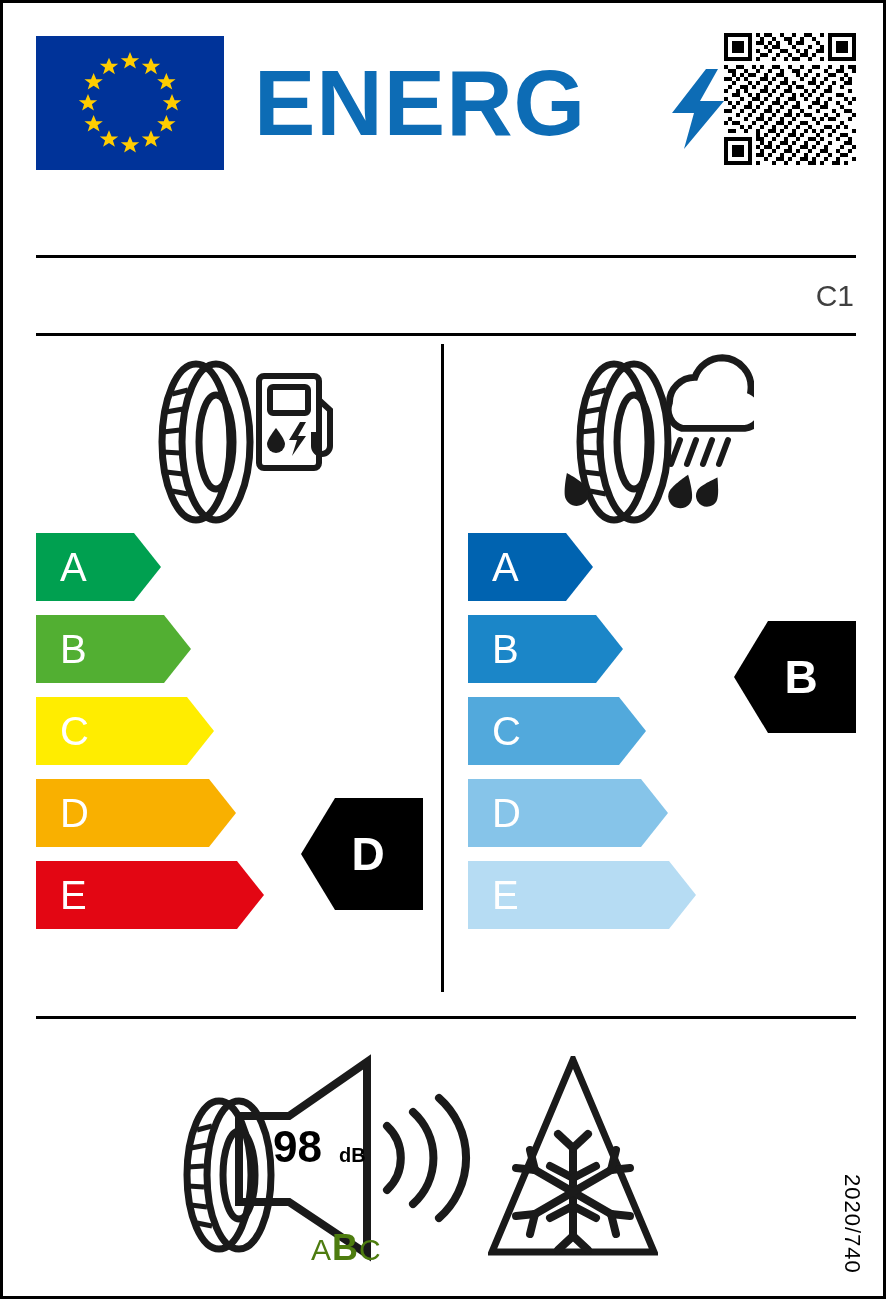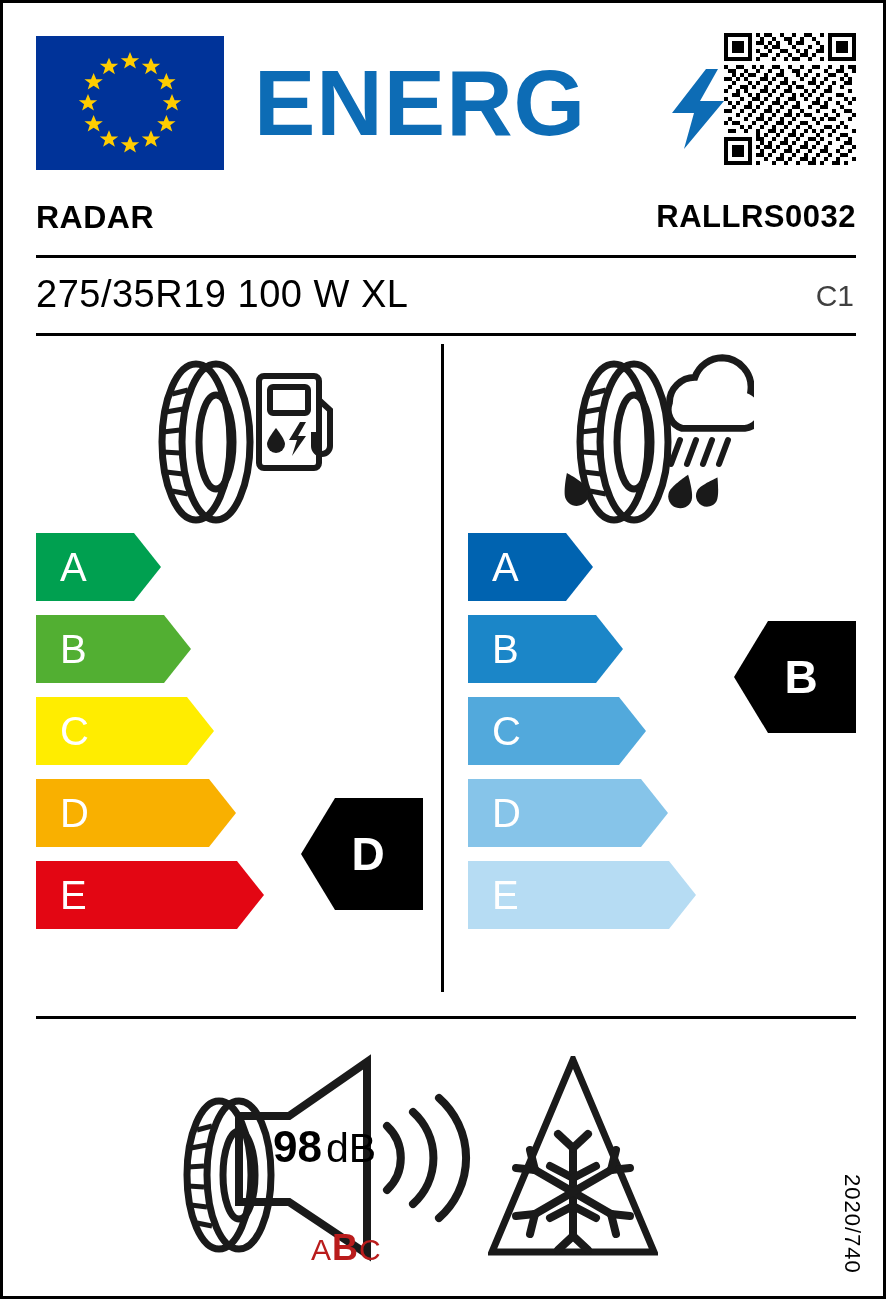--- a/index.html
+++ b/index.html
@@ -239,30 +239,30 @@
   .noise-db {
     position: absolute;
     left: 102px;
     top: 85px;
     font-size: 44px;
     font-weight: bold;
     color: #000;
     line-height: 1;
   }
   .noise-db .unit {
-    font-size: 41px;
-    font-weight: normal;
-    margin-left: 4px;
+    font-size: 20px;
+    font-weight: bold;
+    margin-left: 17px;
   }
   .noise-class {
     position: absolute;
     left: 140px;
     top: 190px;
     font-size: 30px;
-    color: #b91c1c;
+    color: #4d7c0f;
     line-height: 1;
     letter-spacing: 1px;
   }
   .noise-class b { font-size: 36px; font-weight: bold; }
   .snow-icon {
     position: absolute;
     left: 452px;
     top: 28px;
     width: 170px;
     height: 200px;
@@ -632,28 +632,23 @@
             <rect x="18" y="32" width="1" height="1"></rect>
             <rect x="21" y="32" width="2" height="1"></rect>
             <rect x="24" y="32" width="1" height="1"></rect>
             <rect x="27" y="32" width="2" height="1"></rect>
             <rect x="30" y="32" width="1" height="1"></rect>
         </g>
       </svg>
     </div>
   </div>
 
-  <div class="brand-row">
-    <div class="brand-name">RADAR</div>
-    <div class="brand-code">RALLRS0032</div>
-  </div>
   <div class="rule-top"></div>
 
   <div class="size-row">
-    <div class="size-text">275/35R19 100 W XL</div>
     <div class="class-text">C1</div>
   </div>
   <div class="rule-size"></div>
 
   <div class="mid">
 
     <div class="divider-v"></div>
 
     <div class="pict-fuel">
       <svg width="200" height="175" viewBox="0 0 200 175">

